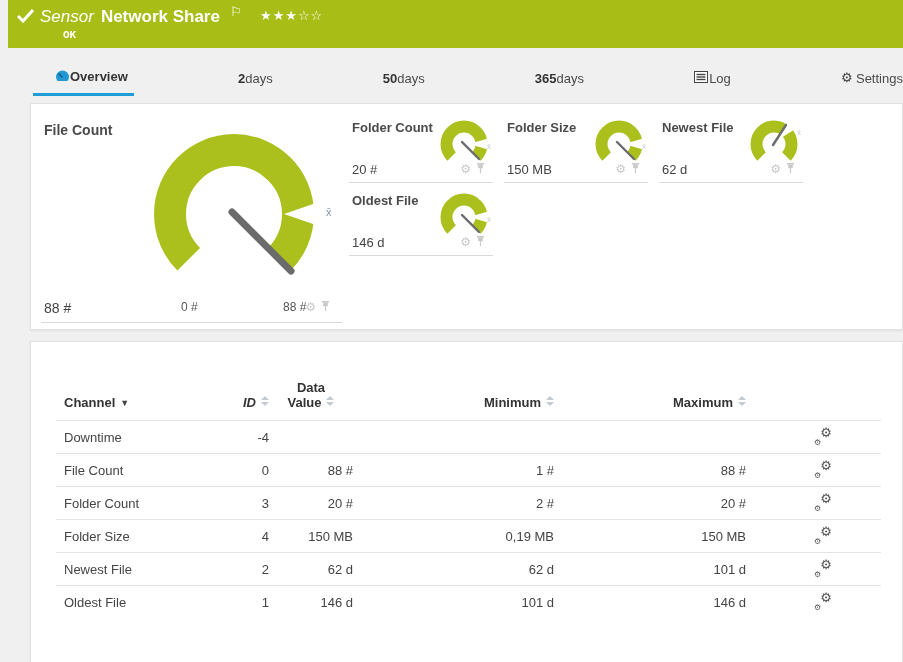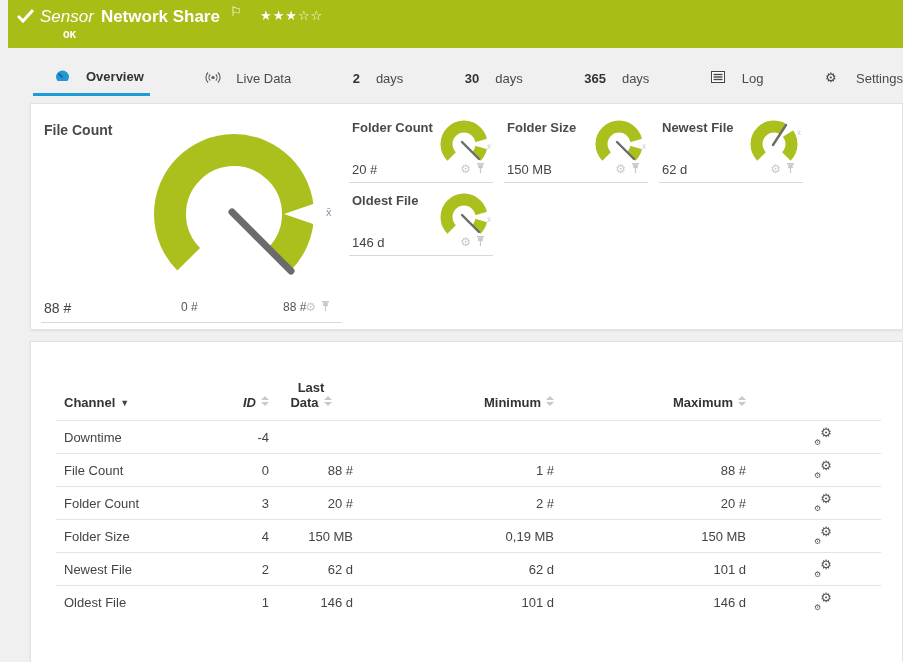--- a/index.html
+++ b/index.html
@@ -12,21 +12,21 @@
   .titleline { position:absolute; left:32px; top:7px; font-size:17px; white-space:nowrap; }
   .kind { font-style:italic; font-weight:400; margin-right:7px; }
   .sname { font-weight:700; }
   .flag { position:absolute; left:222px; top:4px; font-size:13px; }
   .stars { position:absolute; left:252px; top:8px; font-size:13px; letter-spacing:1px; }
   .okline { position:absolute; left:55px; top:29px; font-size:11px; font-weight:700;font-family:Liberation Mono, monospace; }
 
   
   .tabbar { position:absolute; left:55px; top:60px; width:848px; height:36px;
     display:flex; justify-content:space-between; align-items:center; }
-  .tab { display:flex; align-items:center; gap:16px; font-size:13px; color:#4a4a4a;
+  .tab { display:flex; align-items:center; gap:0; font-size:13px; color:#4a4a4a;
     height:36px; cursor:pointer; white-space:nowrap; position:relative; }
   .tab .num { font-weight:700; color:#333; }
   .tab.active { font-weight:700; color:#333; border-bottom:3px solid #1e9cd7; }
   .tab.active::after { content:""; position:absolute; left:-22px; right:-6px; bottom:-3px; height:3px; background:#1e9cd7; }
   .ticon { width:15px; height:14px; display:inline-block; }
 
   
   .panel { position:absolute; background:#fff; border:1px solid #e2e2e2;
     box-shadow:0 1px 2px rgba(0,0,0,.07); }
   .panel-gauges { left:30px; top:103px; width:873px; height:227px; }
@@ -98,37 +98,25 @@
     <span class="ticon">
       <svg width="15" height="14" viewBox="0 0 15 14">
           <circle cx="7.5" cy="7" r="6.5" fill="#2397d3"></circle>
           <rect x="0" y="11" width="15" height="3" fill="#f0f0f0"></rect>
           <line x1="7.5" y1="7.5" x2="3.5" y2="3.5" stroke="#0c5b85" stroke-width="1.6"></line>
         </svg>
     </span>
     <span>Overview</span>
   </div>
   <div class="tab">
-    <span class="ticon">
-      <svg width="16" height="13" viewBox="0 0 16 13">
-          <circle cx="8" cy="6.5" r="1.6" fill="#555"></circle>
-          <path d="M5.2 3.5 a4.3 4.3 0 0 0 0 6" fill="none" stroke="#555" stroke-width="1.1"></path>
-          <path d="M10.8 3.5 a4.3 4.3 0 0 1 0 6" fill="none" stroke="#555" stroke-width="1.1"></path>
-          <path d="M3 1.5 a7 7 0 0 0 0 10" fill="none" stroke="#555" stroke-width="1.1"></path>
-          <path d="M13 1.5 a7 7 0 0 1 0 10" fill="none" stroke="#555" stroke-width="1.1"></path>
-        </svg>
-    </span>
-    <span>Live Data</span>
-  </div>
-  <div class="tab">
     <span class="num">2</span>
     <span>days</span>
   </div>
   <div class="tab">
-    <span class="num">30</span>
+    <span class="num">50</span>
     <span>days</span>
   </div>
   <div class="tab">
     <span class="num">365</span>
     <span>days</span>
   </div>
   <div class="tab">
     <span class="ticon">
       <svg width="14" height="12" viewBox="0 0 14 12">
           <rect x="0.5" y="0.5" width="13" height="11" fill="#fff" stroke="#444"></rect>
@@ -252,21 +240,21 @@
   <table class="chan">
     <thead>
       <tr>
         <th class="h-chan">
           <span>Channel</span><span class="sort-caret">▼</span>
         </th>
         <th class="h-id">
           <span>ID</span><span class="sort-dbl"><i class="up"></i><i class="dn"></i></span>
         </th>
         <th class="h-last">
-          <span class="h-lastwrap"><span>Last Data</span><span class="sort-dbl"><i class="up"></i><i class="dn"></i></span></span>
+          <span class="h-lastwrap"><span>Data Value</span><span class="sort-dbl"><i class="up"></i><i class="dn"></i></span></span>
         </th>
         <th class="h-min">
           <span>Minimum</span><span class="sort-dbl"><i class="up"></i><i class="dn"></i></span>
         </th>
         <th class="h-max">
           <span>Maximum</span><span class="sort-dbl"><i class="up"></i><i class="dn"></i></span>
         </th>
         <th class="h-set"></th>
       </tr>
     </thead>

